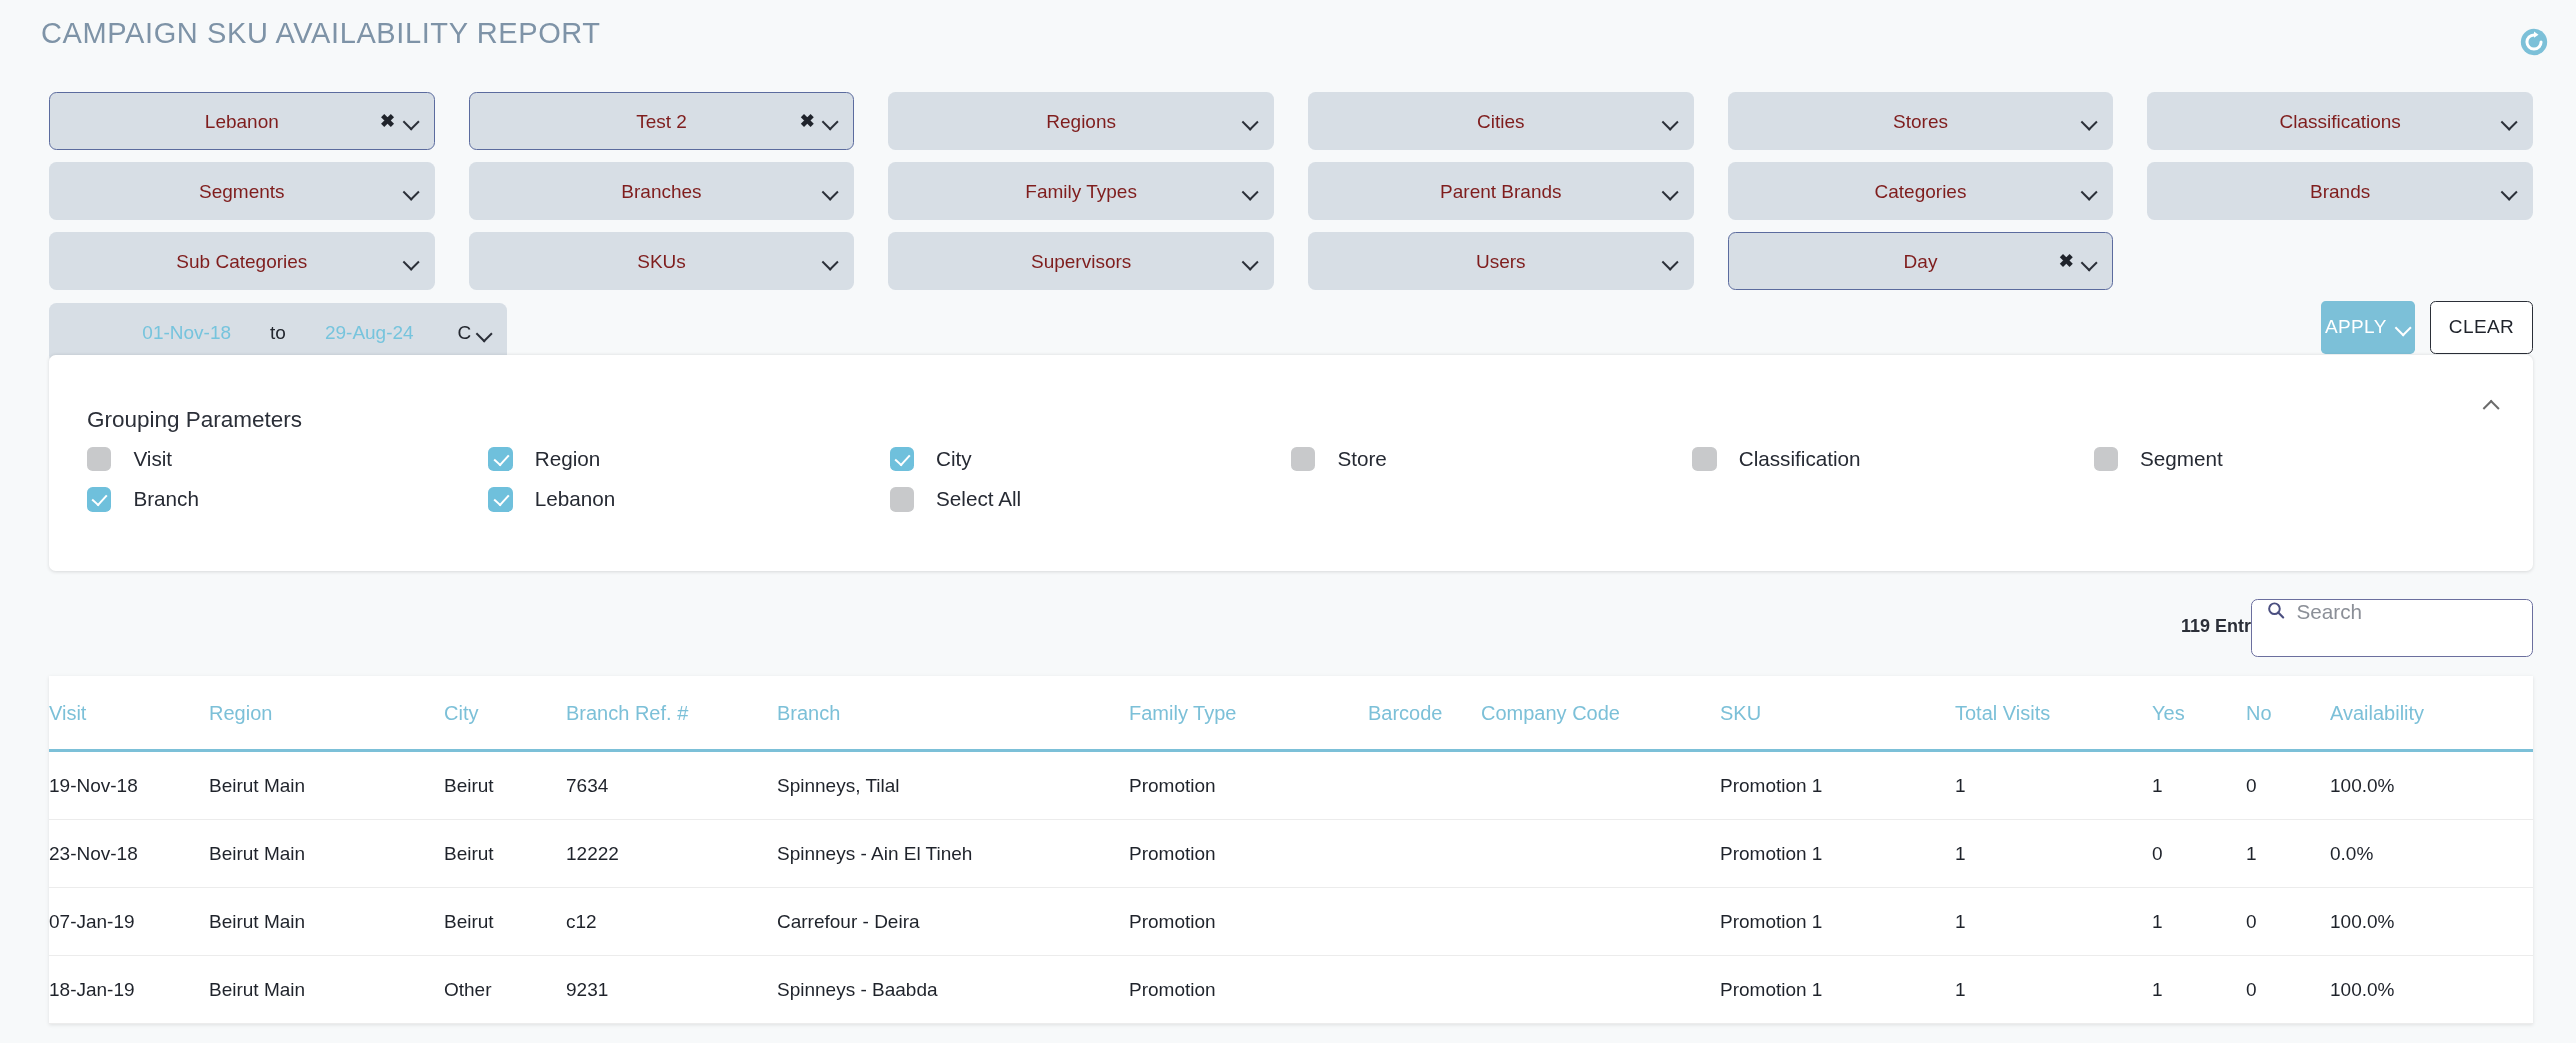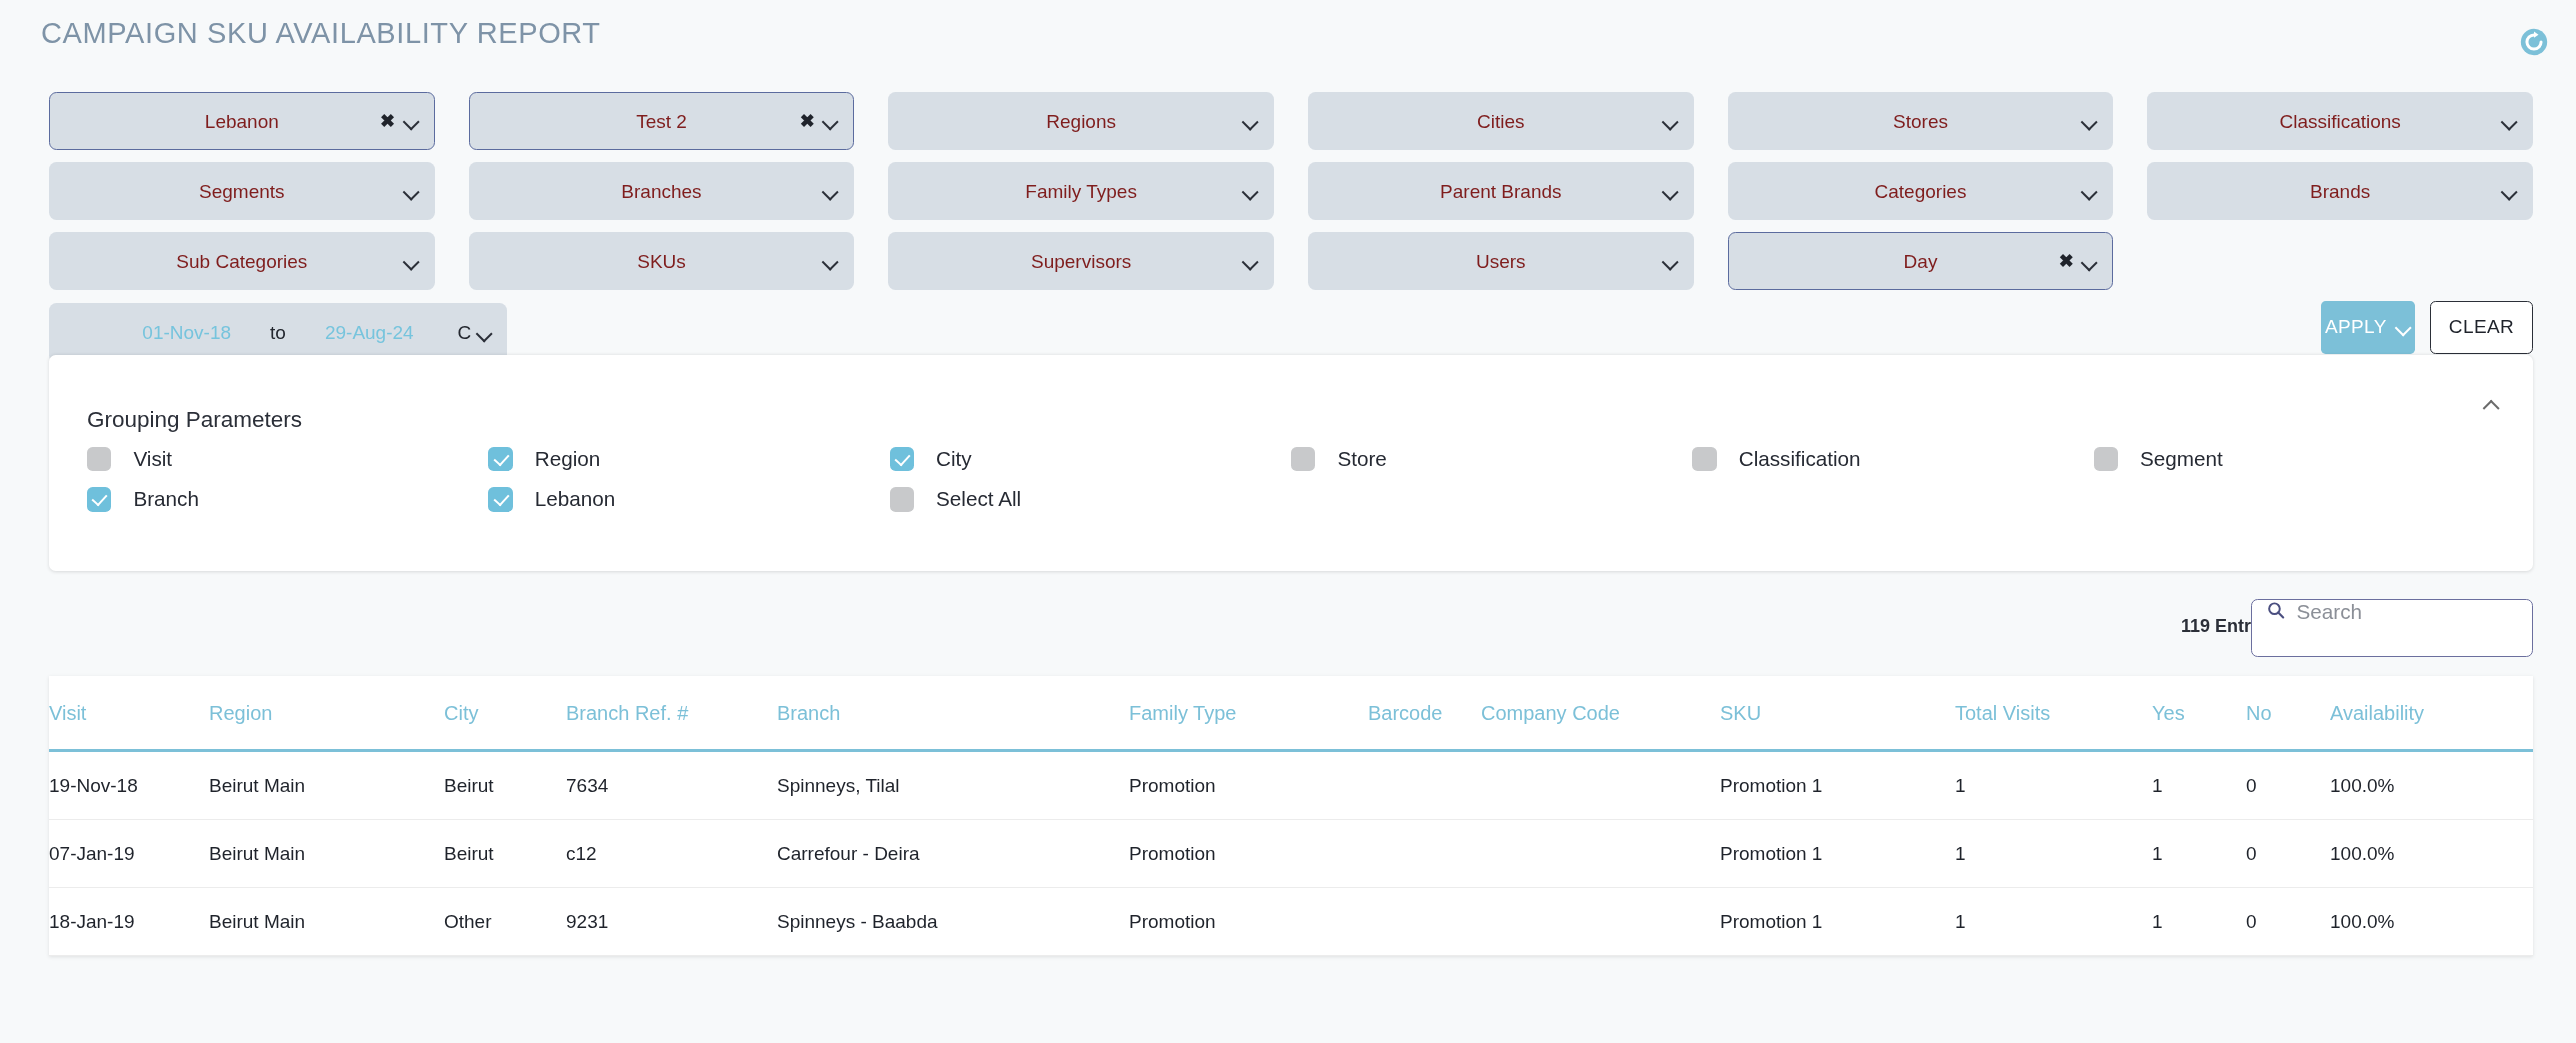--- a/index.html
+++ b/index.html
@@ -542,20 +542,35 @@
           <td class="c-family">Promotion</td>
           <td class="c-barcode"></td>
           <td class="c-company"></td>
           <td class="c-sku">Promotion 1</td>
           <td class="c-visits">1</td>
           <td class="c-yes">1</td>
           <td class="c-no">0</td>
           <td class="c-avail">100.0%</td>
         </tr>
         <tr>
+          <td class="c-date">23-Nov-18</td>
+          <td class="c-region">Beirut Main</td>
+          <td class="c-city">Beirut</td>
+          <td class="c-bref">12222</td>
+          <td class="c-branch">Spinneys - Ain El Tineh</td>
+          <td class="c-family">Promotion</td>
+          <td class="c-barcode"></td>
+          <td class="c-company"></td>
+          <td class="c-sku">Promotion 1</td>
+          <td class="c-visits">1</td>
+          <td class="c-yes">0</td>
+          <td class="c-no">1</td>
+          <td class="c-avail">0.0%</td>
+        </tr>
+        <tr>
           <td class="c-date">07-Jan-19</td>
           <td class="c-region">Beirut Main</td>
           <td class="c-city">Beirut</td>
           <td class="c-bref">c12</td>
           <td class="c-branch">Carrefour - Deira</td>
           <td class="c-family">Promotion</td>
           <td class="c-barcode"></td>
           <td class="c-company"></td>
           <td class="c-sku">Promotion 1</td>
           <td class="c-visits">1</td>

